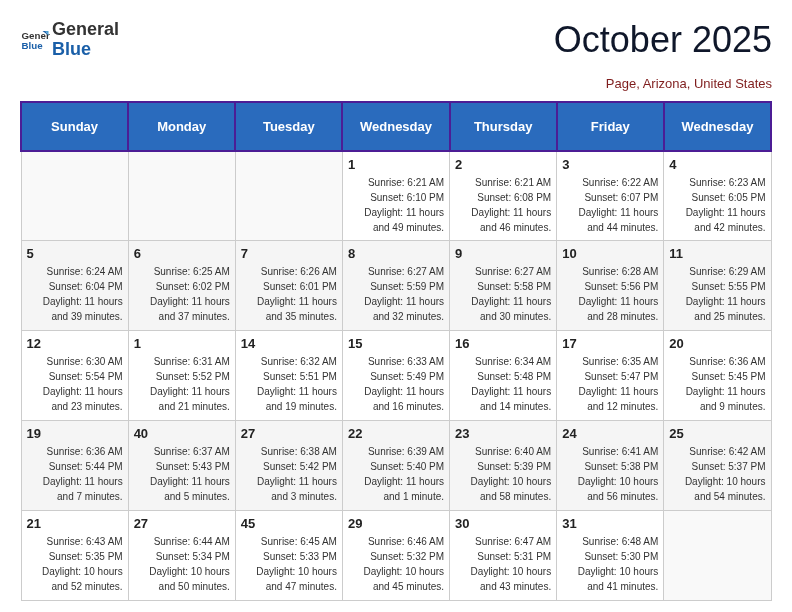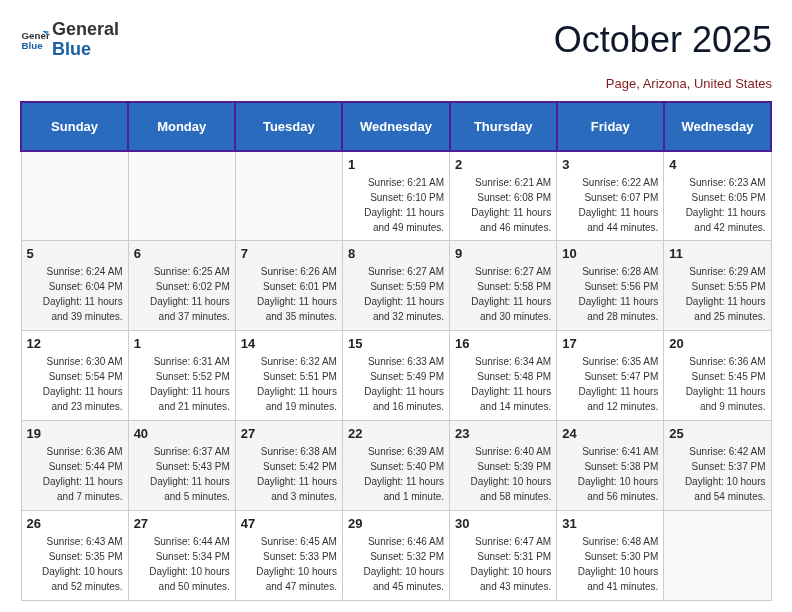--- a/index.html
+++ b/index.html
@@ -230,29 +230,29 @@
           <div class="day-number">24</div>
           <div class="cell-content">Sunrise: 6:41 AM<br>Sunset: 5:38 PM<br>Daylight: 10 hours<br>and 56 minutes.</div>
         </td>
         <td>
           <div class="day-number">25</div>
           <div class="cell-content">Sunrise: 6:42 AM<br>Sunset: 5:37 PM<br>Daylight: 10 hours<br>and 54 minutes.</div>
         </td>
       </tr>
       <tr>
         <td>
-          <div class="day-number">26</div>
+          <div class="day-number">21</div>
           <div class="cell-content">Sunrise: 6:43 AM<br>Sunset: 5:35 PM<br>Daylight: 10 hours<br>and 52 minutes.</div>
         </td>
         <td>
           <div class="day-number">27</div>
           <div class="cell-content">Sunrise: 6:44 AM<br>Sunset: 5:34 PM<br>Daylight: 10 hours<br>and 50 minutes.</div>
         </td>
         <td>
-          <div class="day-number">47</div>
+          <div class="day-number">45</div>
           <div class="cell-content">Sunrise: 6:45 AM<br>Sunset: 5:33 PM<br>Daylight: 10 hours<br>and 47 minutes.</div>
         </td>
         <td>
           <div class="day-number">29</div>
           <div class="cell-content">Sunrise: 6:46 AM<br>Sunset: 5:32 PM<br>Daylight: 10 hours<br>and 45 minutes.</div>
         </td>
         <td>
           <div class="day-number">30</div>
           <div class="cell-content">Sunrise: 6:47 AM<br>Sunset: 5:31 PM<br>Daylight: 10 hours<br>and 43 minutes.</div>
         </td>

